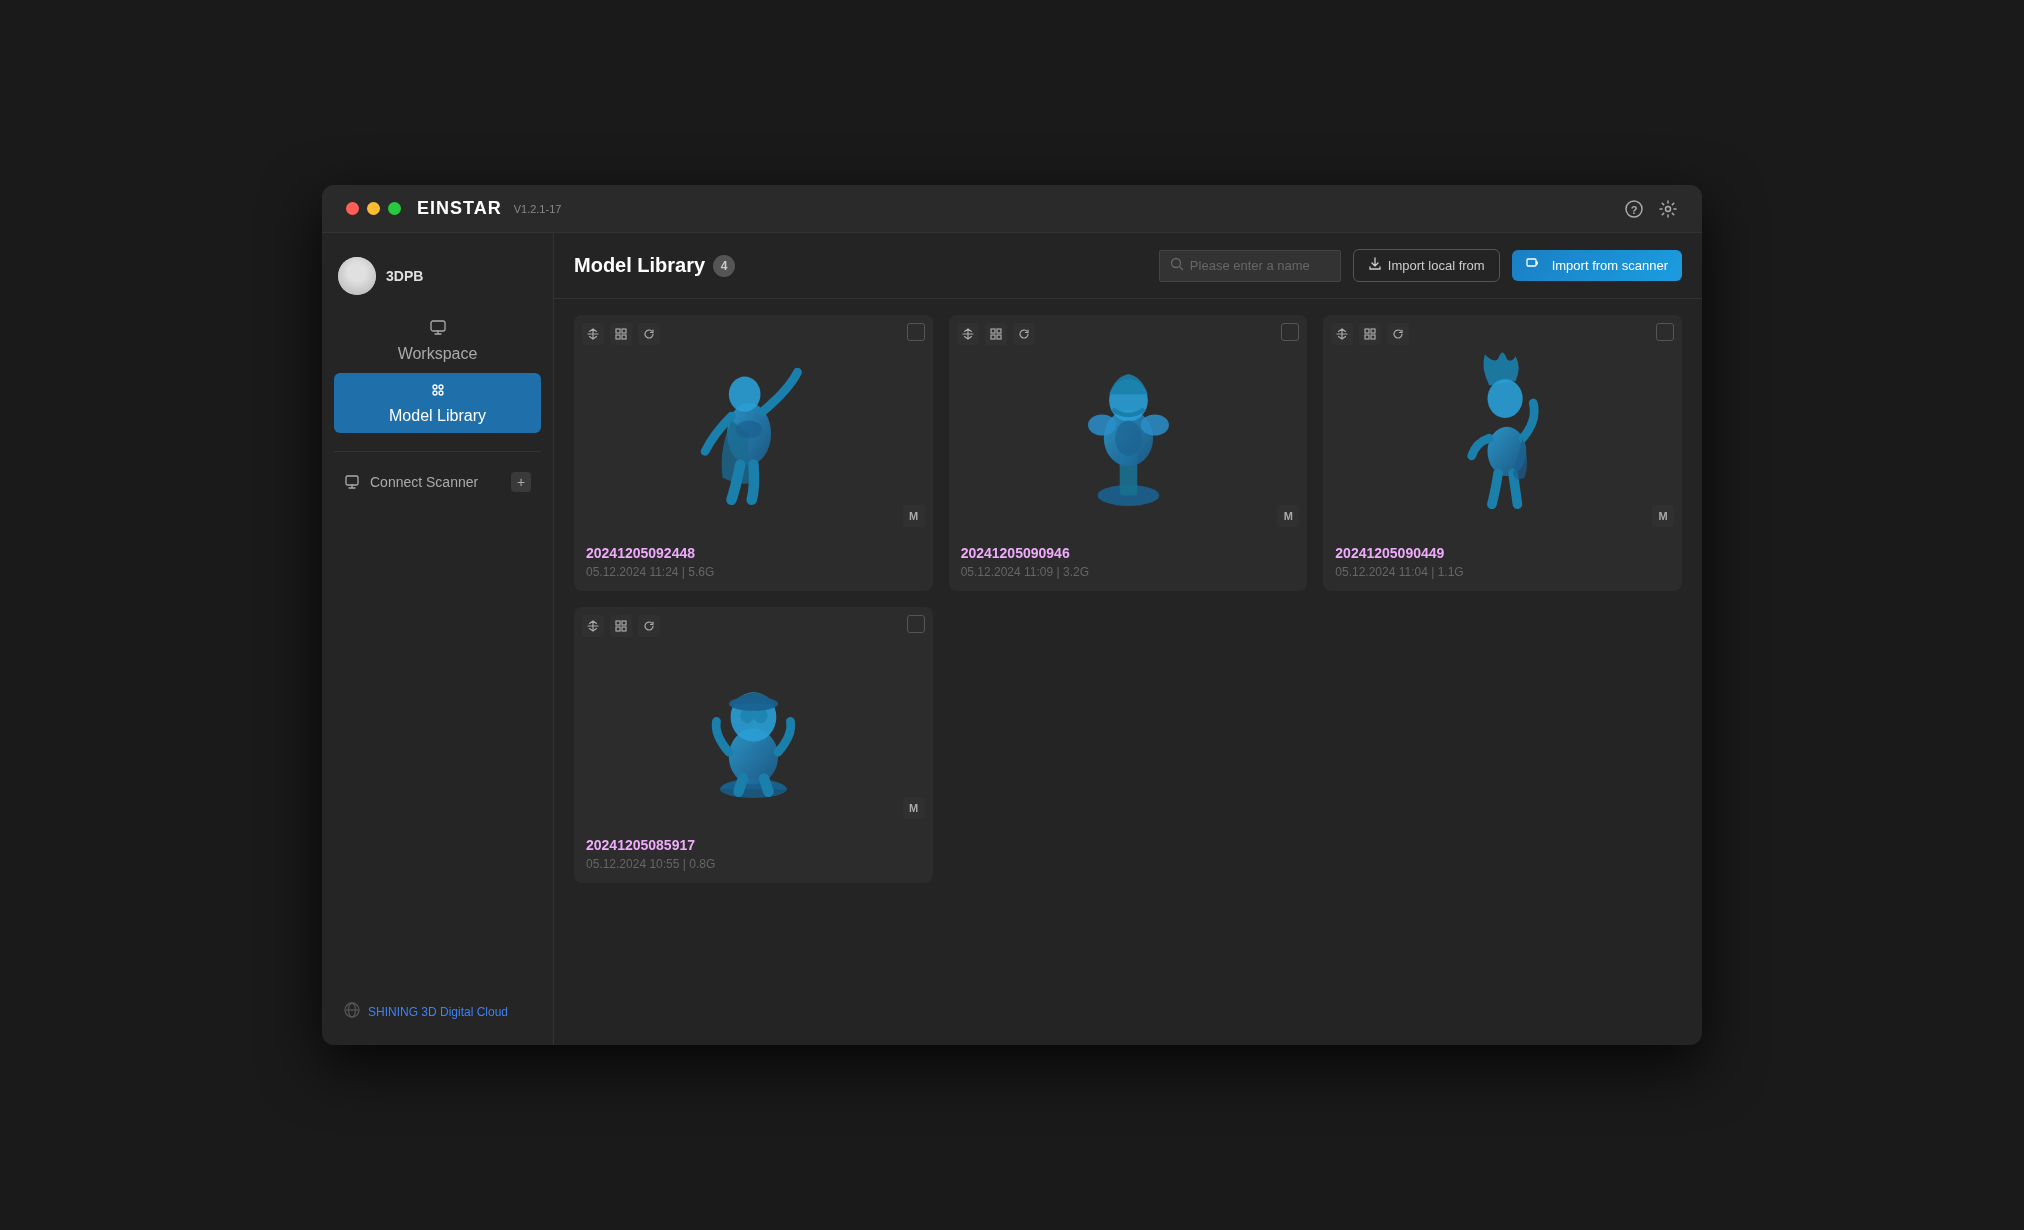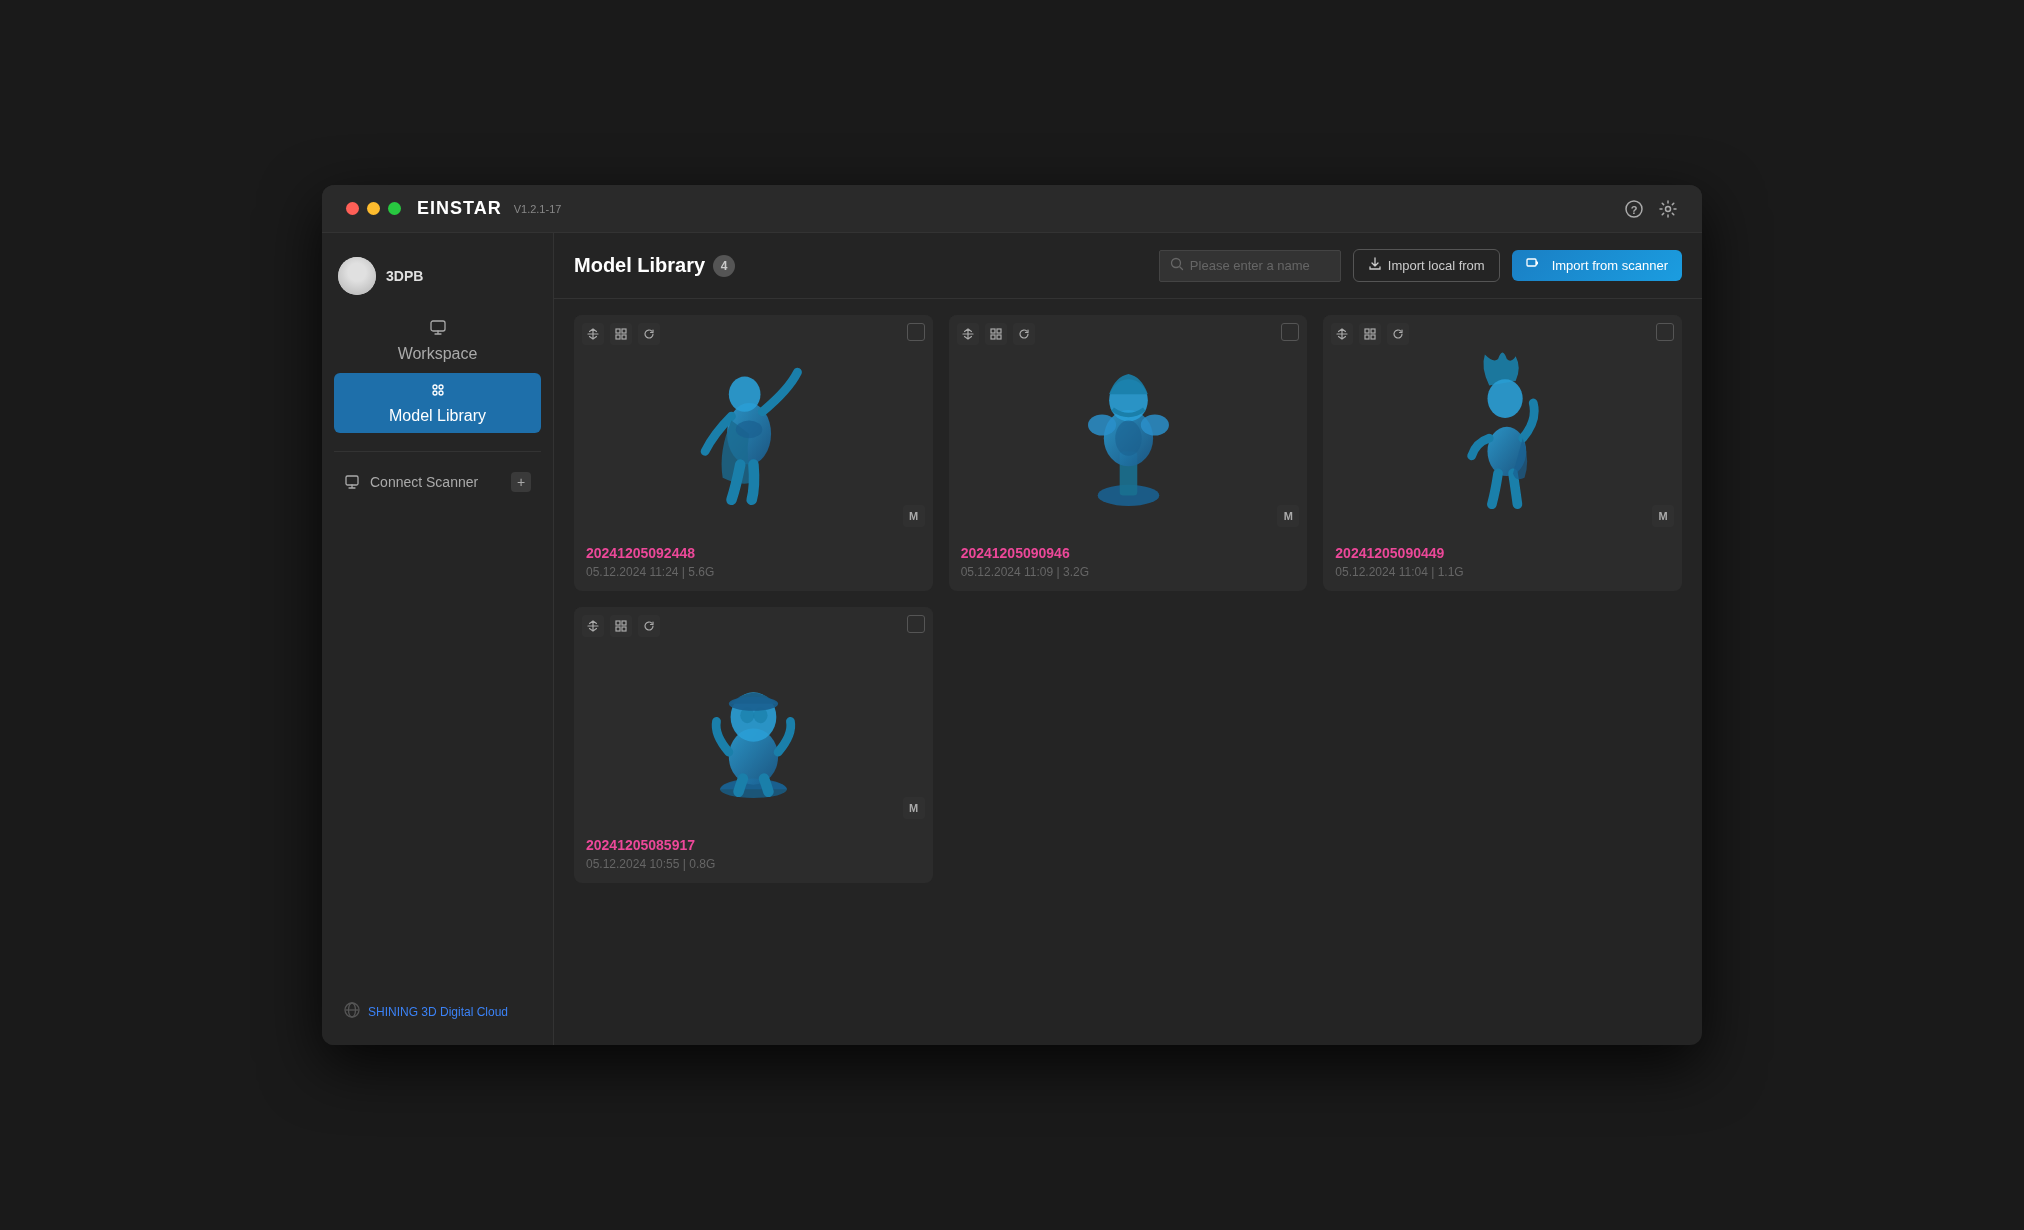--- a/index.html
+++ b/index.html
@@ -347,21 +347,21 @@
       font-size: 11px;
       color: #aaa;
       font-weight: 700;
     }
     .card-info {
       padding: 10px 12px 12px;
     }
     .model-name {
       font-size: 14px;
       font-weight: 600;
-      color: #ec4899;
+      color: #f0abfc;
       margin-bottom: 4px;
     }
     .model-meta {
       font-size: 12px;
       color: #666;
     }
     
     .model-svg {
       width: 80%;
       height: 80%;

